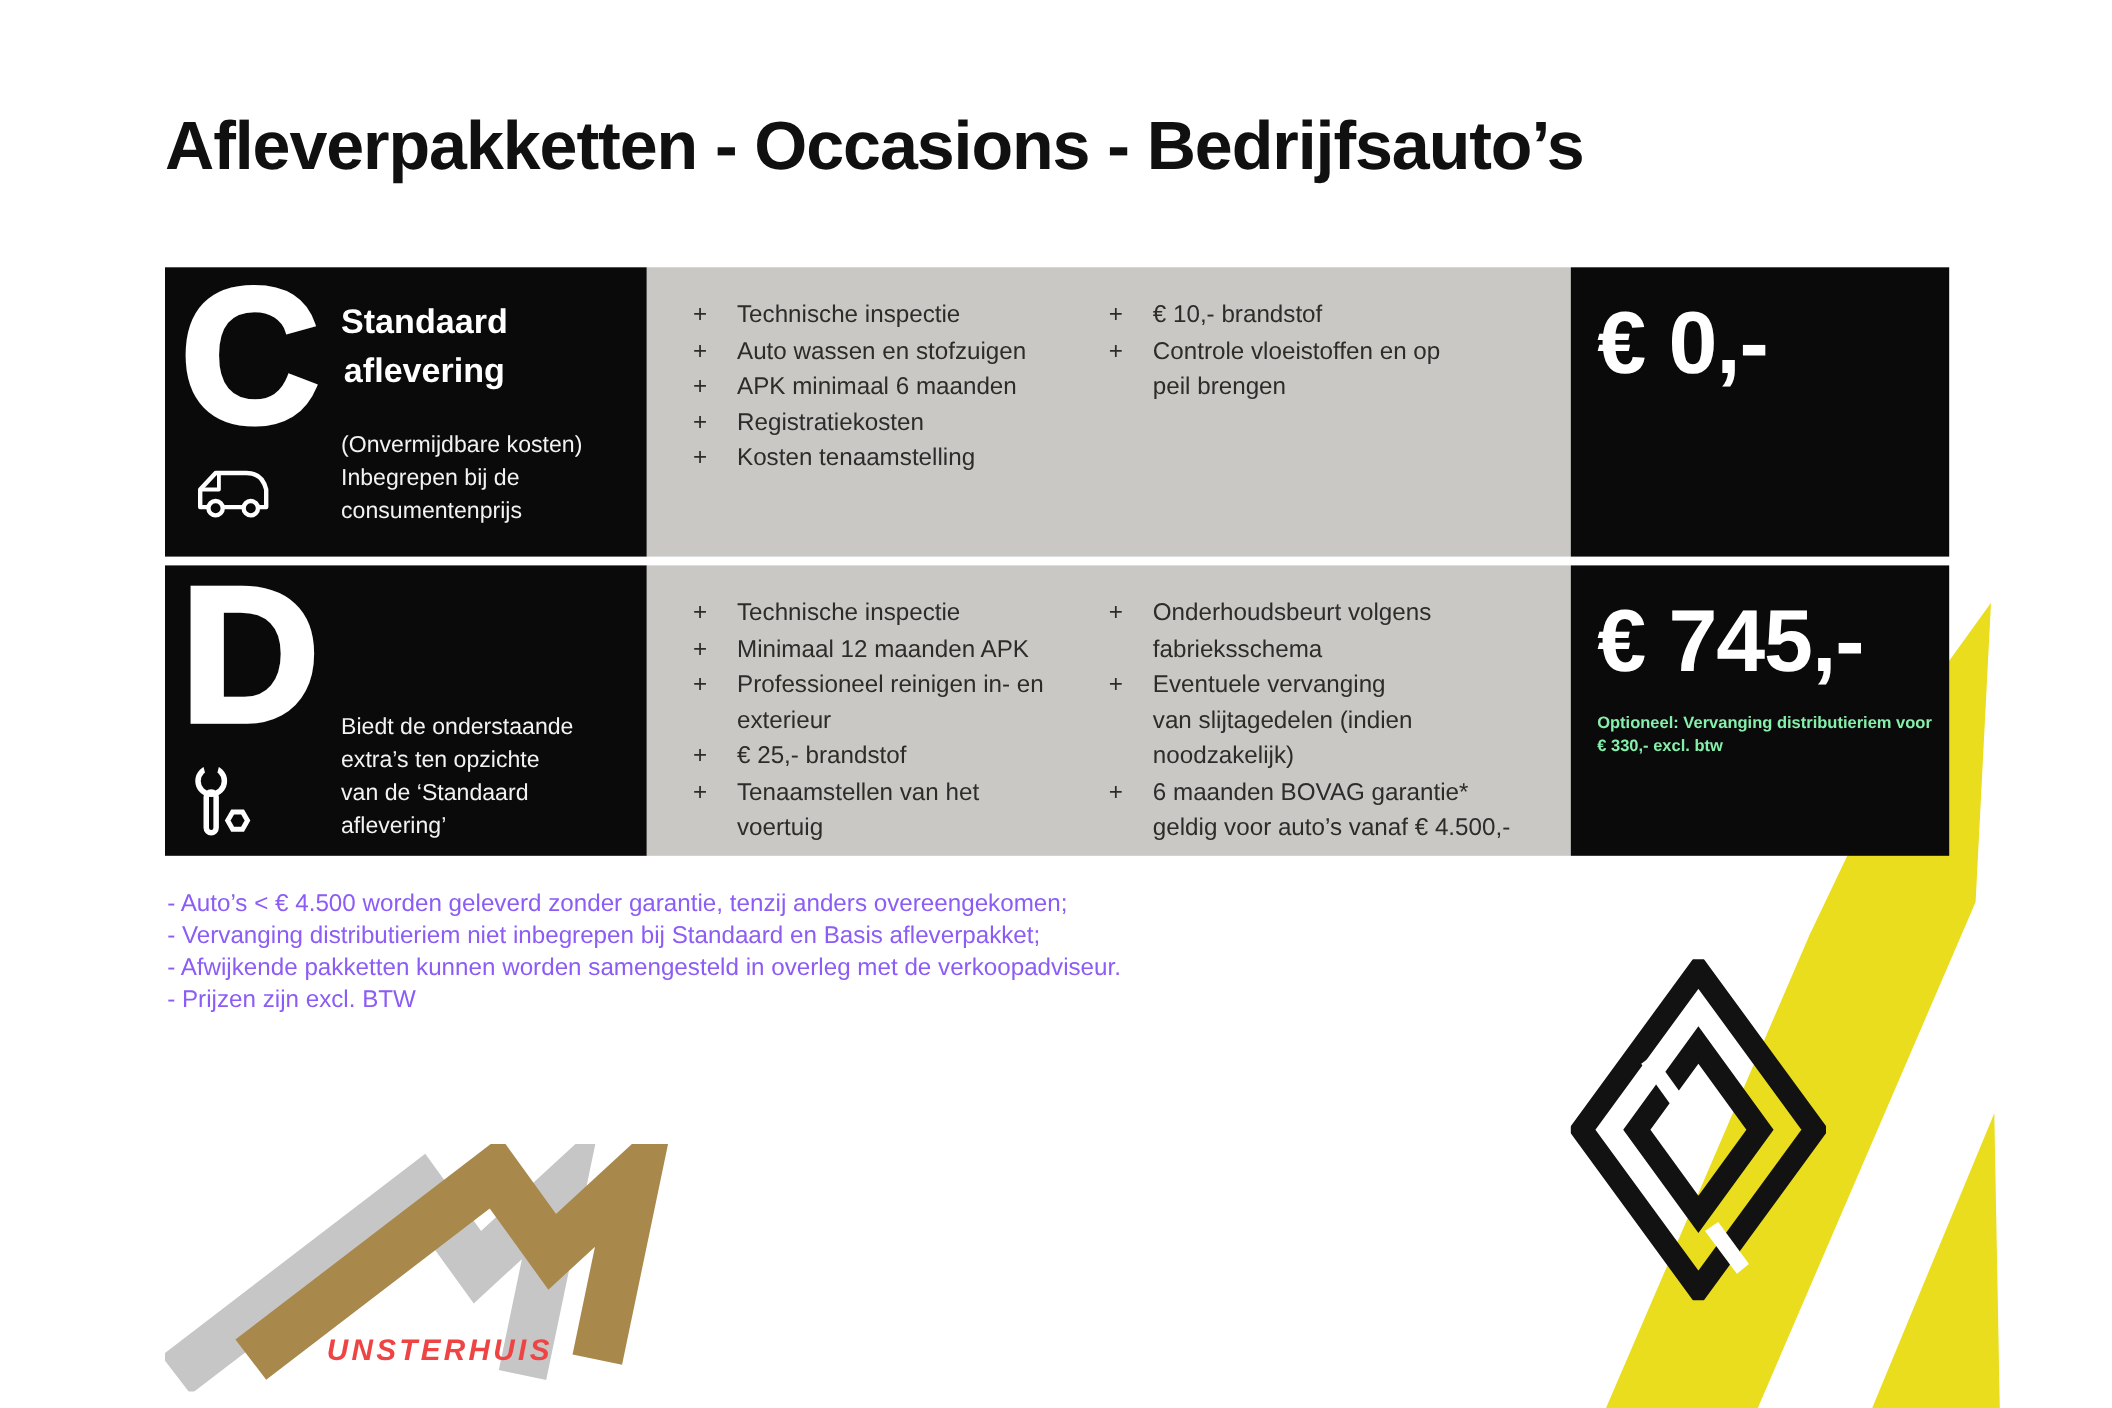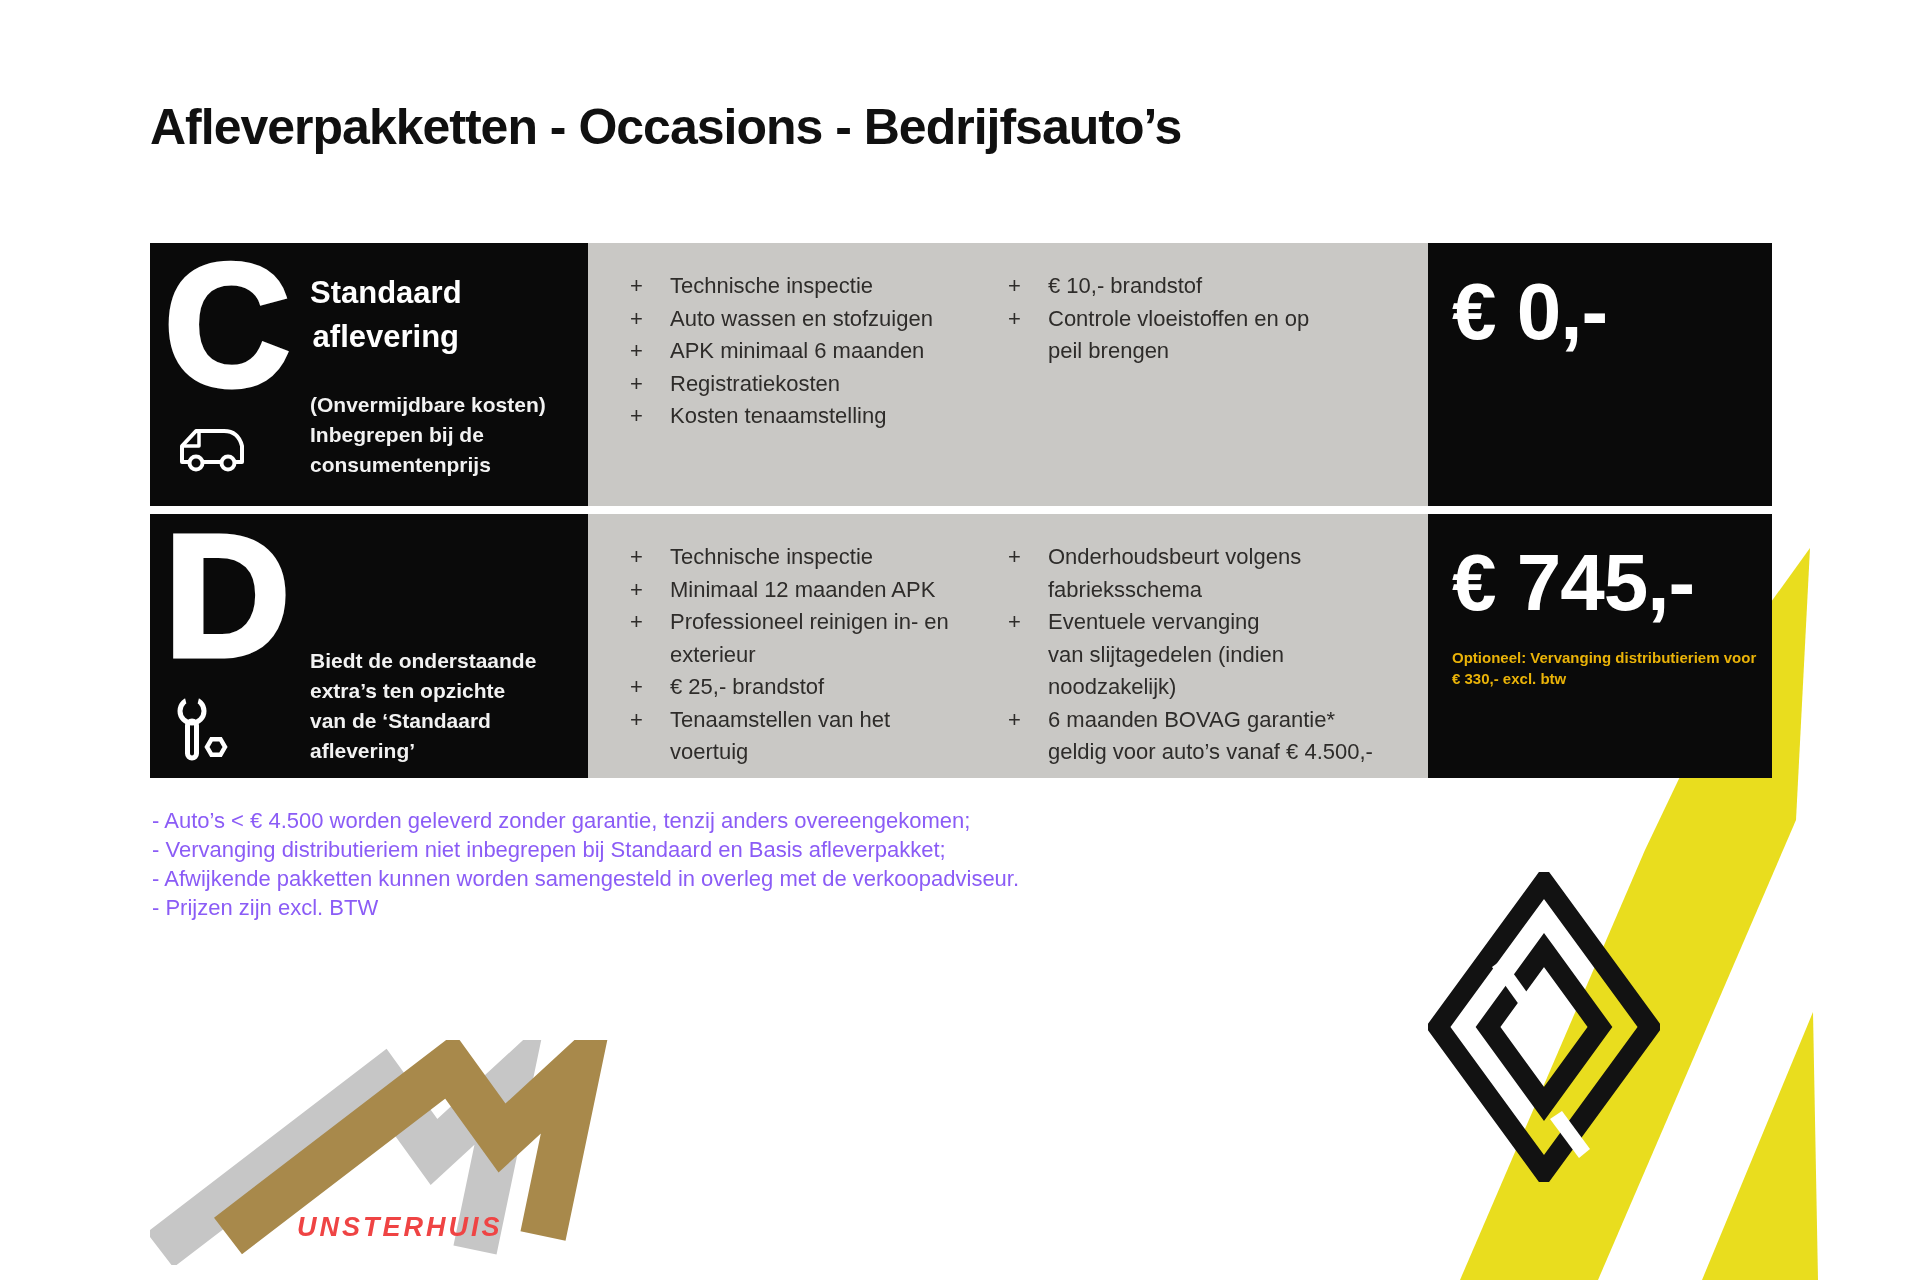--- a/index.html
+++ b/index.html
@@ -1,48 +1,48 @@
 <!DOCTYPE html>
 <html><head>
 <meta charset="utf-8">
 <style>
   html,body{margin:0;padding:0;background:#ffffff;}
   .canvas{
     position:relative;width:1920px;height:1280px;overflow:hidden;background:#ffffff;
     font-family:"Liberation Sans", sans-serif;
   }
   .page-title{
-    position:absolute;left:150px;top:98px;font-size:50px;font-weight:bold;
+    position:absolute;left:150px;top:98px;font-size:62px;font-weight:bold;
     color:#101010;letter-spacing:-1px;white-space:nowrap;
   }
   
   .pkg-row{position:absolute;left:150px;width:1622px;height:263px;}
   .pkg-row.pkg-0{top:243px;}
   .pkg-row.pkg-1{top:514px;height:264px;}
   .leftbox{position:absolute;left:0;top:0;width:438px;height:100%;background:#0a0a0a;color:#ffffff;}
   .graybox{position:absolute;left:438px;top:0;width:840px;height:100%;background:#c9c8c5;}
   .pricebox{position:absolute;left:1278px;top:0;width:344px;height:100%;background:#0a0a0a;color:#ffffff;}
   .big-letter{
     position:absolute;left:14px;top:-6px;font-size:175px;font-weight:bold;line-height:1;
     color:#ffffff;-webkit-text-stroke:5px #ffffff;
   }
   .pkg-title{position:absolute;left:160px;top:28px;font-size:31px;font-weight:bold;line-height:44px;text-align:center;}
-  .pkg-desc{position:absolute;left:160px;font-size:21px;line-height:30px;font-weight:bold;color:#f2f2f2;}
+  .pkg-desc{position:absolute;left:160px;font-size:21px;line-height:30px;font-weight:normal;color:#f2f2f2;}
   .pkg-0 .pkg-desc{top:147px;}
   .pkg-1 .pkg-desc{top:132px;}
   .pkg-icon{position:absolute;left:22px;}
   .pkg-0 .pkg-icon{bottom:26px;}
   .pkg-1 .pkg-icon{bottom:10px;}
   .features{position:absolute;top:27px;font-size:22px;line-height:32.5px;color:#2e2c2a;}
   .features.col1{left:42px;width:370px;}
   .features.col2{left:420px;width:400px;}
   .feature{display:flex;}
   .plus{flex:0 0 40px;width:40px;font-weight:normal;}
   .price-label{position:absolute;left:24px;top:23px;font-size:80px;font-weight:bold;letter-spacing:-1px;white-space:nowrap;}
-  .price-notes{position:absolute;left:24px;top:133px;width:312px;font-size:15px;font-weight:bold;line-height:21px;color:#eab308;}
+  .price-notes{position:absolute;left:24px;top:133px;width:312px;font-size:15px;font-weight:bold;line-height:21px;color:#86efac;}
   
   .footer-notes{position:absolute;left:152px;top:806px;font-size:22px;line-height:29px;color:#8b5cf6;}
   
   .stripes{position:absolute;left:0;top:0;width:1920px;height:1280px;}
   .renault{position:absolute;left:1428px;top:872px;}
   .munster{position:absolute;left:150px;top:1040px;}
   .munster-text{
     position:absolute;left:297px;top:1212px;font-size:27px;font-weight:bold;font-style:italic;
     letter-spacing:3px;color:#ef4444;white-space:nowrap;
   }

